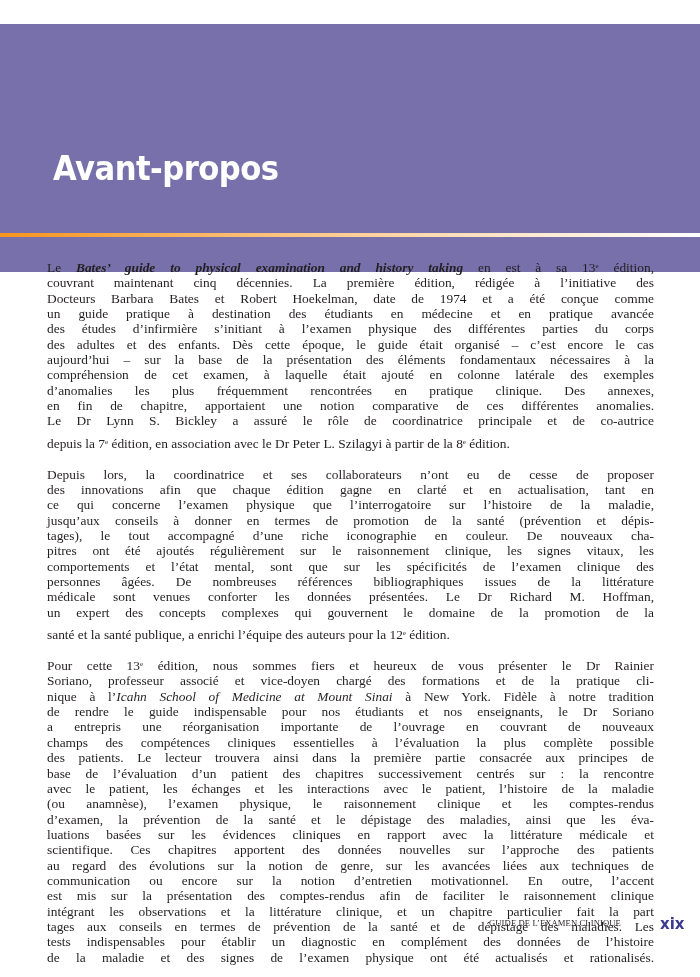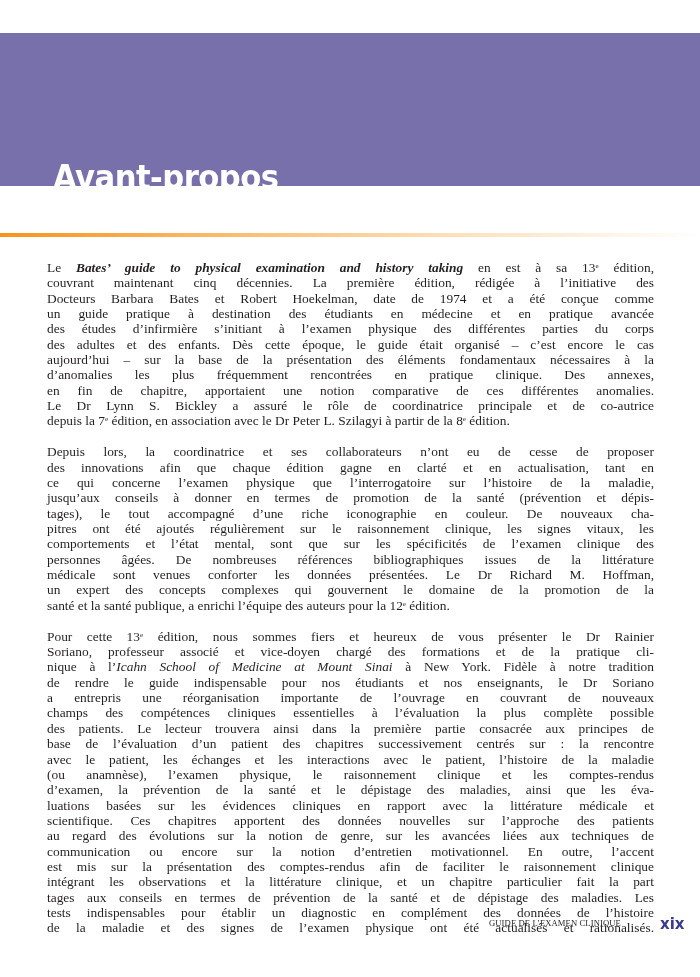--- a/index.html
+++ b/index.html
@@ -3,21 +3,21 @@
 <meta charset="utf-8">
 <style>
   html, body { margin: 0; padding: 0; }
   body {
     width: 700px; height: 977px; position: relative; overflow: hidden;
     background: #ffffff;
     font-family: "Liberation Serif", "DejaVu Serif", serif;
     color: #231f20;
   }
   .header-band {
-    position: absolute; left: 0; top: 33px; width: 700px; height: 153px;
+    position: absolute; left: 0; top: 24px; width: 700px; height: 248px;
     background: #7770aa;
   }
   .header-title {
     position: absolute; left: 53px; top: 128px;
     font-family: "DejaVu Sans", "Liberation Sans", sans-serif;
     font-weight: bold; font-size: 33px; letter-spacing: -0.6px;
     color: #ffffff; margin: 0; line-height: 1;
     transform: scaleX(0.93); transform-origin: left center;
   }
   .accent-rule {
@@ -25,21 +25,21 @@
     background: linear-gradient(to right, #f7941d 0%, #fbb867 30%, #fde0bb 65%, #ffffff 100%);
   }
   .body-text {
     position: absolute; left: 47px; top: 260px; width: 607px;
     font-size: 13.4px; line-height: 15.35px;
     text-align: justify; hyphens: manual;
   }
   .body-text p { margin: 0 0 15.6px 0; }
   .body-text p.last { margin-bottom: 16px; }
   .line { display: block; text-align: justify; text-align-last: justify; white-space: nowrap; }
-  .line.end { text-align-last: left; }
+  .line.end { text-align-last: left; margin-top: 7px; }
   .bi { font-weight: bold; font-style: italic; }
   .it { font-style: italic; }
   sup { font-size: 7px; vertical-align: top; position: relative; top: -1px; }
   .footer-label {
     position: absolute; left: 489px; top: 918px;
     font-family: Liberation Serif, serif;
     font-size: 8.6px; letter-spacing: 0.1px; color: #231f20;
   }
   .page-number {
     position: absolute; left: 660px; top: 915px;
@@ -57,20 +57,21 @@
 
 <div class="body-text">
   <p>
       <span class="line">Le <span class="bi">Bates’ guide to physical examination and history taking</span> en est à sa 13<sup>e</sup> édition,</span>
       <span class="line">couvrant maintenant cinq décennies. La première édition, rédigée à l’initiative des</span>
       <span class="line">Docteurs Barbara Bates et Robert Hoekelman, date de 1974 et a été conçue comme</span>
       <span class="line">un guide pratique à destination des étudiants en médecine et en pratique avancée</span>
       <span class="line">des études d’infirmière s’initiant à l’examen physique des différentes parties du corps</span>
       <span class="line">des adultes et des enfants. Dès cette époque, le guide était organisé – c’est encore le cas</span>
       <span class="line">aujourd’hui – sur la base de la présentation des éléments fondamentaux nécessaires à la</span>
+      <span class="line">compréhension de cet examen, à laquelle était ajouté en colonne latérale des exemples</span>
       <span class="line">d’anomalies les plus fréquemment rencontrées en pratique clinique. Des annexes,</span>
       <span class="line">en fin de chapitre, apportaient une notion comparative de ces différentes anomalies.</span>
       <span class="line">Le Dr Lynn S. Bickley a assuré le rôle de coordinatrice principale et de co-autrice</span>
       <span class="line end">depuis la 7<sup>e</sup> édition, en association avec le Dr Peter L. Szilagyi à partir de la 8<sup>e</sup> édition.</span>
     </p>
   <p>
       <span class="line">Depuis lors, la coordinatrice et ses collaborateurs n’ont eu de cesse de proposer</span>
       <span class="line">des innovations afin que chaque édition gagne en clarté et en actualisation, tant en</span>
       <span class="line">ce qui concerne l’examen physique que l’interrogatoire sur l’histoire de la maladie,</span>
       <span class="line">jusqu’aux conseils à donner en termes de promotion de la santé (prévention et dépis-</span>

